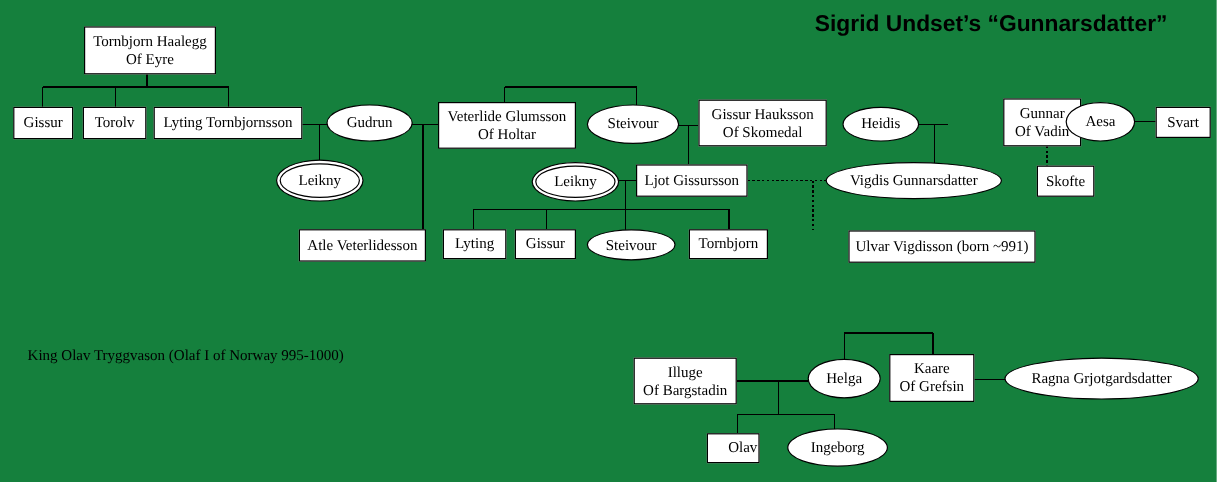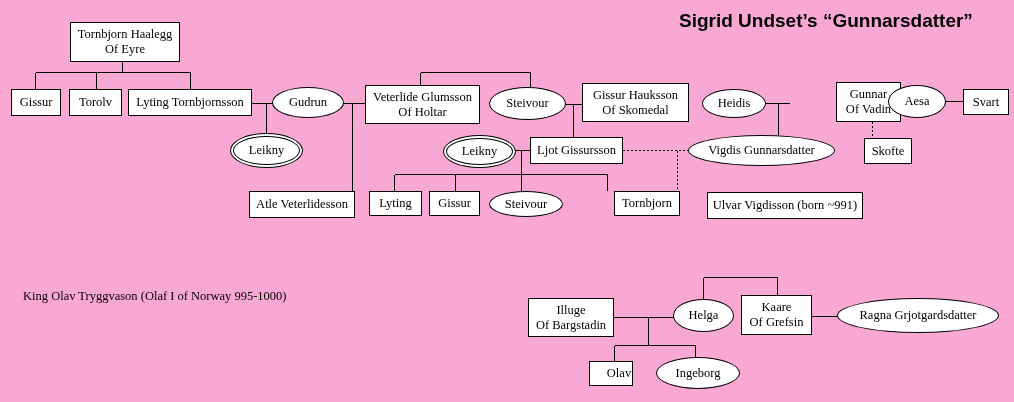--- a/index.html
+++ b/index.html
@@ -1,20 +1,20 @@
 <!DOCTYPE html>
 <html><head>
 <meta charset="utf-8">
 <style>
   html,body { margin:0; padding:0; background:#fff; }
   .canvas {
     position: relative;
     width: 1014px;
     height: 402px;
-    background: #f9a8d4;
+    background: #15803d;
     overflow: hidden;
     font-family: "Liberation Serif", serif;
   }
   .wires {
     position: absolute;
     left: 0; top: 0;
     z-index: 0;
   }
   .node {
     position: absolute;
@@ -138,21 +138,21 @@
   <div class="node" style="left:365px;top:85px;width:115px;height:39px;">Veterlide Glumsson
 Of Holtar</div>
   <div class="node oval" style="left:489px;top:87px;width:77px;height:33px;">Steivour</div>
   <div class="node" style="left:582px;top:83px;width:107px;height:39px;">Gissur Hauksson
 Of Skomedal</div>
   <div class="node oval double" style="left:443px;top:135px;width:73px;height:33px;">Leikny</div>
   <div class="node" style="left:530px;top:137px;width:93px;height:27px;">Ljot Gissursson</div>
   <div class="node" style="left:369px;top:191px;width:53px;height:25px;">Lyting</div>
   <div class="node" style="left:429px;top:191px;width:51px;height:25px;">Gissur</div>
   <div class="node oval" style="left:489px;top:191px;width:74px;height:26px;">Steivour</div>
-  <div class="node" style="left:574px;top:191px;width:66px;height:25px;margin-left:40px;">Tornbjorn</div>
+  <div class="node" style="left:574px;top:191px;width:66px;height:25px;">Tornbjorn</div>
   <div class="node" style="left:667px;top:192px;width:156px;height:27px;margin-left:40px;">Ulvar Vigdisson (born ~991)</div>
 
   <div class="node oval" style="left:702px;top:89px;width:64px;height:29px;">Heidis</div>
   <div class="node" style="left:790px;top:82px;width:65px;height:40px;margin-left:46px;">Gunnar
 Of Vadin</div>
   <div class="node oval" style="left:888px;top:85px;width:58px;height:33px;">Aesa</div>
   <div class="node" style="left:963px;top:89px;width:46px;height:26px;">Svart</div>
   <div class="node" style="left:864px;top:138px;width:48px;height:26px;">Skofte</div>
   <div class="node oval" style="left:688px;top:135px;width:147px;height:31px;font-family:Liberation Serif, serif;">Vigdis Gunnarsdatter</div>
 

